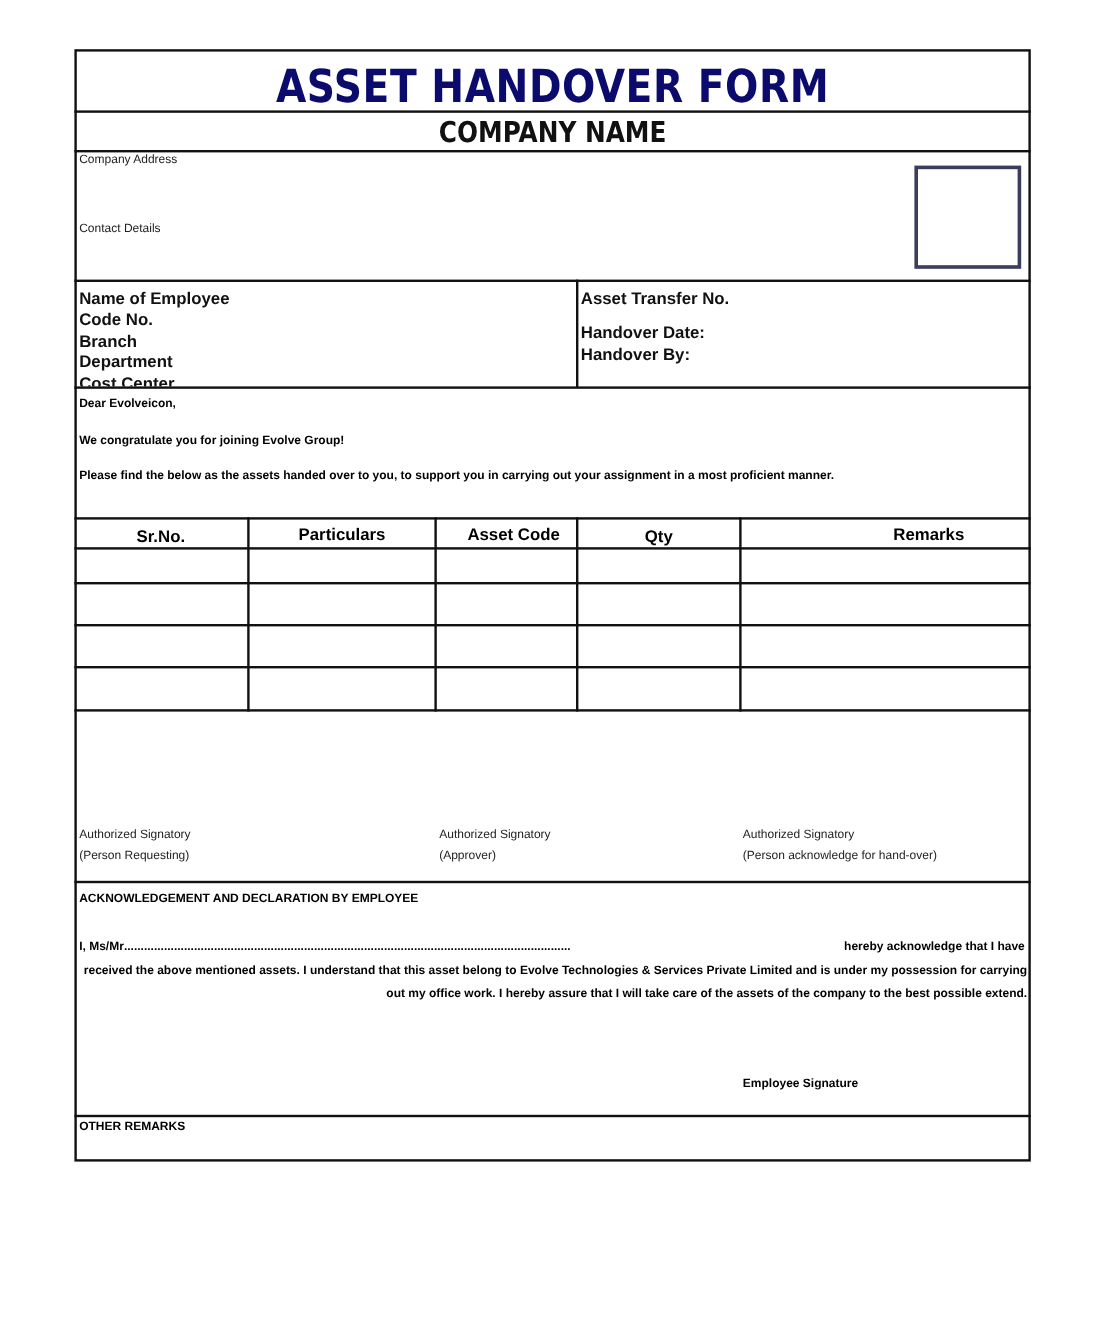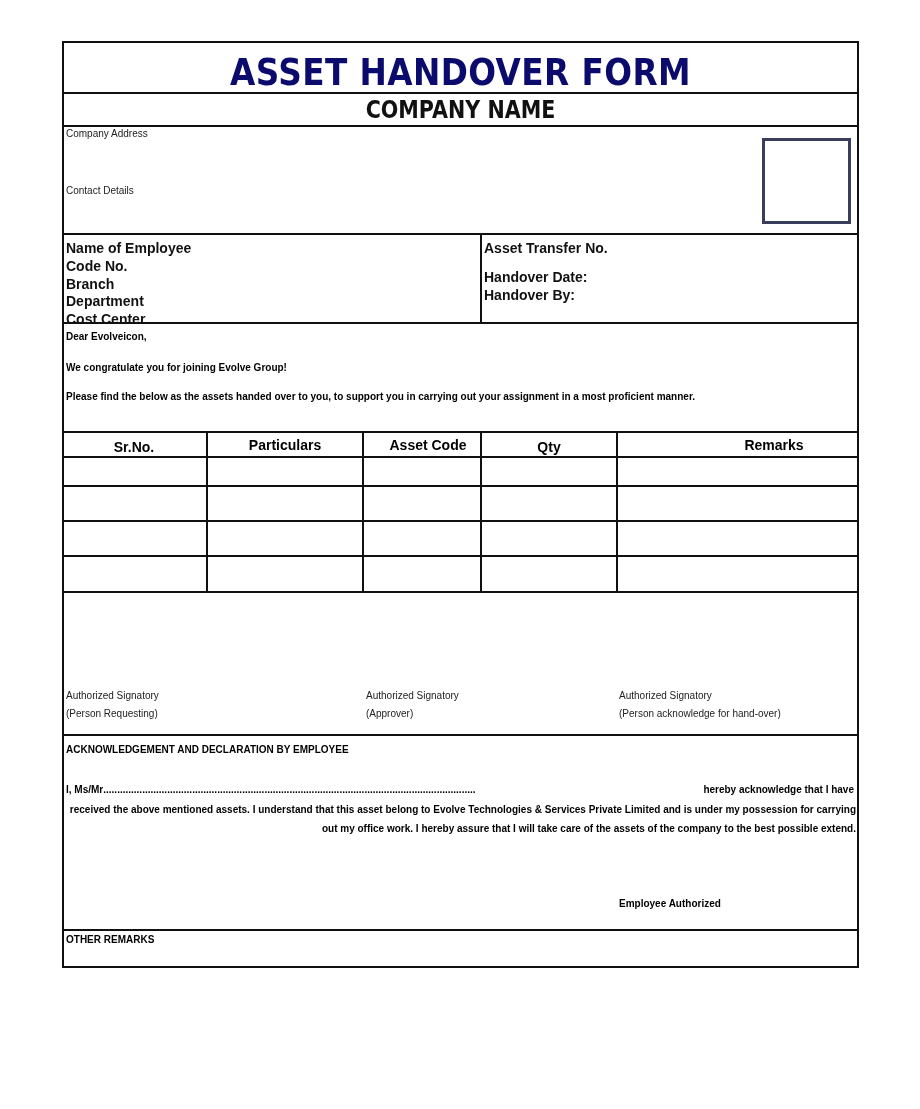--- a/index.html
+++ b/index.html
@@ -93,17 +93,17 @@
 </div>
 <div class="hline" style="left:62px;top:734px;width:797px;"></div>
 
 <div class="abs para" style="left:66px;top:741px;">ACKNOWLEDGEMENT AND DECLARATION BY EMPLOYEE</div>
 <div class="abs para" style="left:66px;top:781px;width:788px;white-space:nowrap;overflow:hidden;display:flex;">
   <span>I, Ms/Mr</span>
   <span style="flex:1;overflow:hidden;">......................................................................................................................................</span>
   <span>hereby acknowledge that I have</span>
 </div>
 <div class="abs para" style="left:66px;top:801px;width:790px;text-align:right;">received the above mentioned assets. I understand that this asset belong to Evolve Technologies &amp; Services Private Limited and is under my possession for carrying out my office work. I hereby assure that I will take care of the assets of the company to the best possible extend.</div>
-<div class="abs para" style="left:619px;top:895px;">Employee Authorized</div>
+<div class="abs para" style="left:619px;top:895px;">Employee Signature</div>
 <div class="hline" style="left:62px;top:929px;width:797px;"></div>
 
 <div class="abs para" style="left:66px;top:931px;">OTHER REMARKS</div>
 <div class="abs" style="left:64px;top:948px;width:793px;height:18px;"></div>
 
 </body></html>

